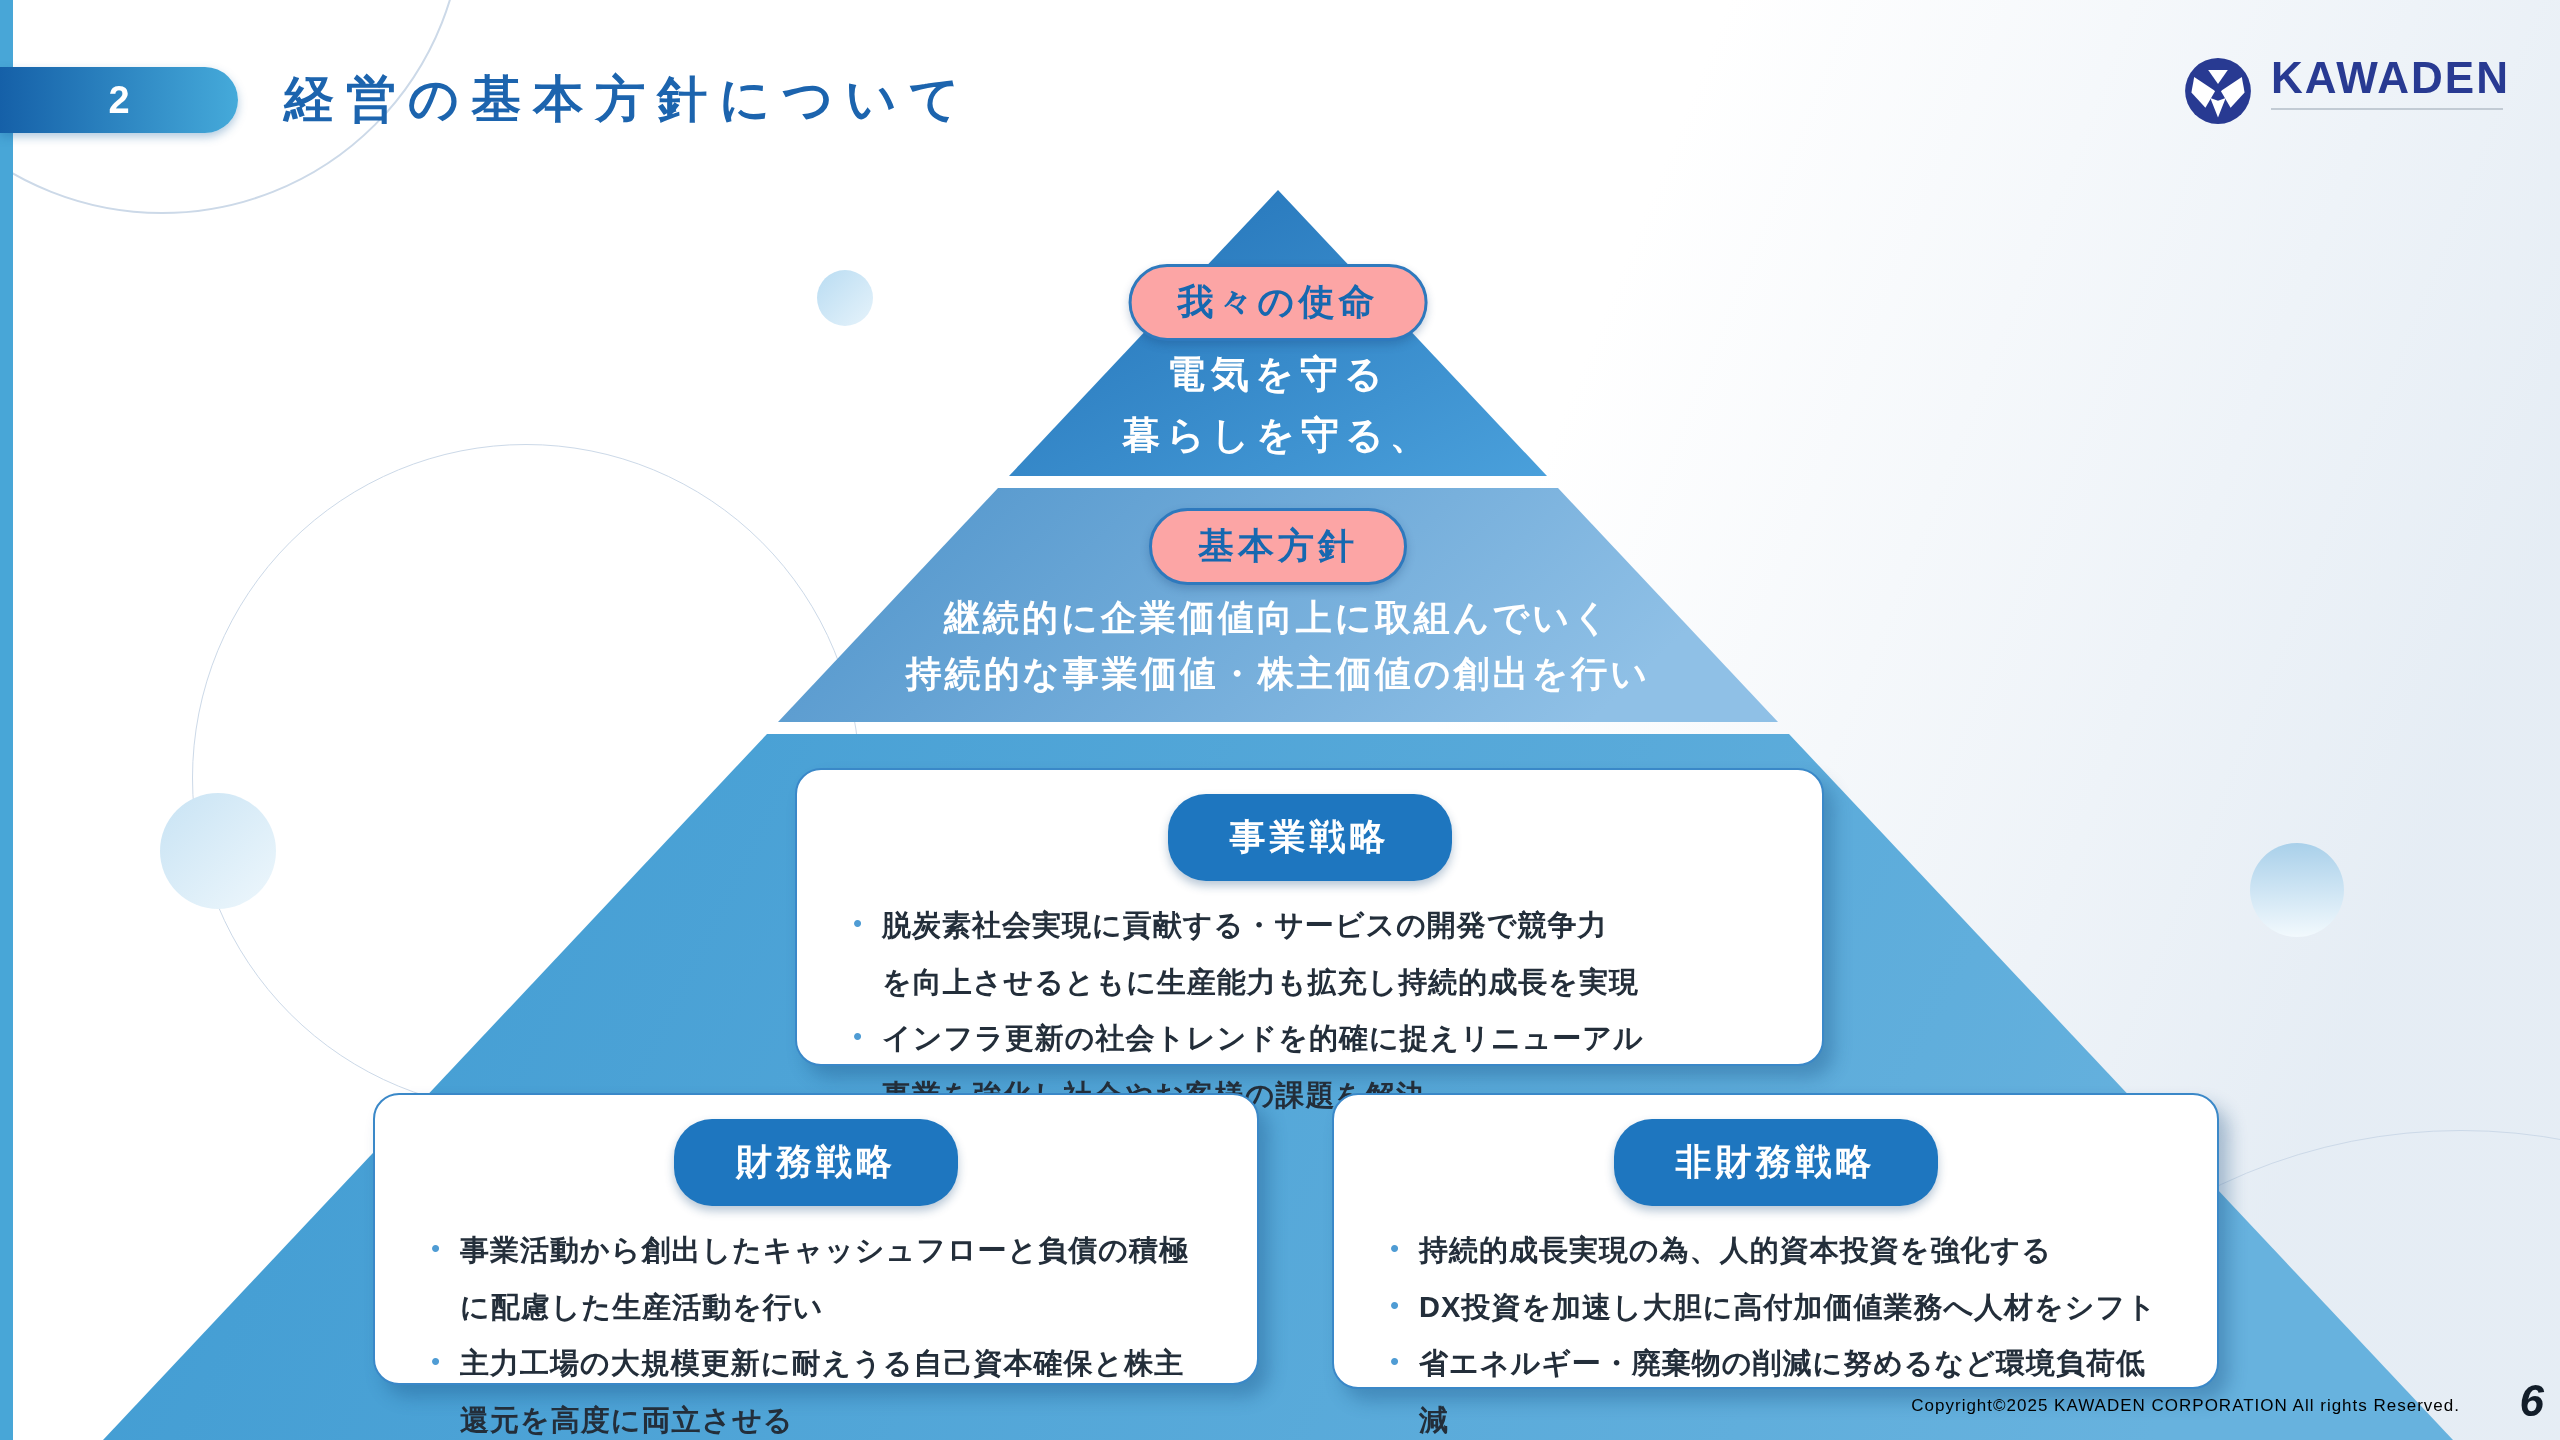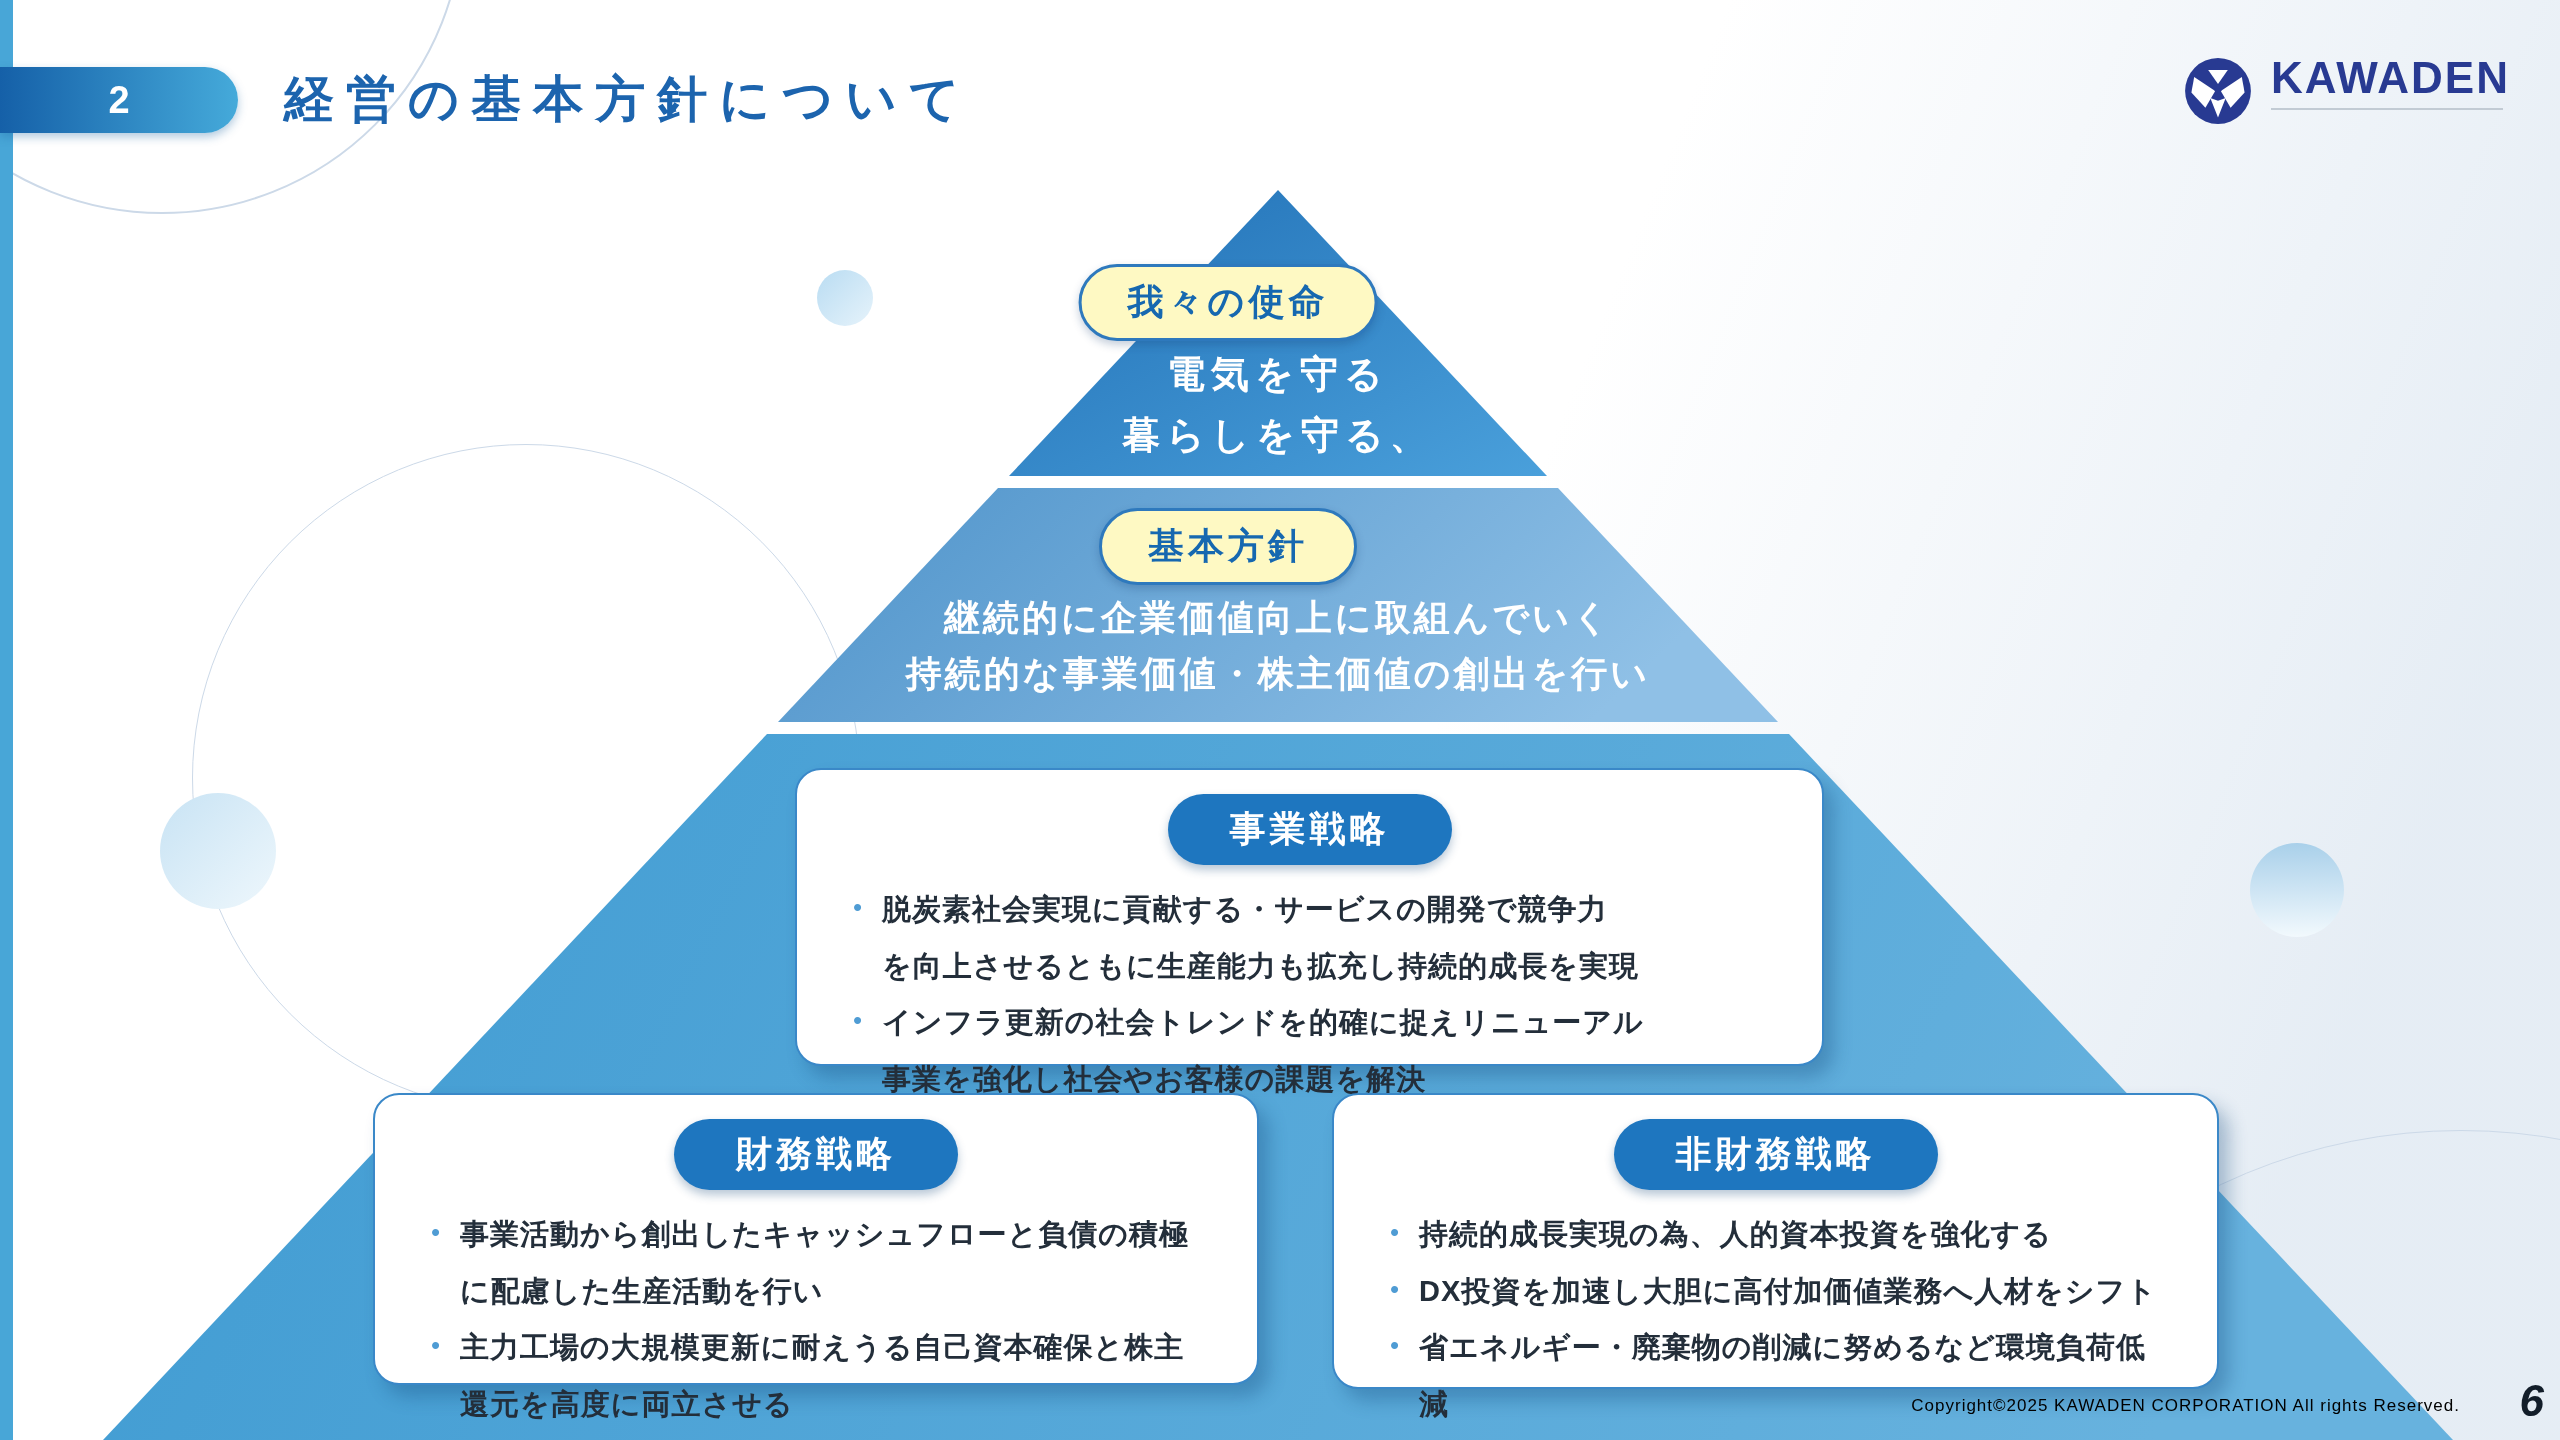--- a/index.html
+++ b/index.html
@@ -34,22 +34,22 @@
   .logo{position:absolute;right:50px;top:56px;z-index:5;display:flex;align-items:flex-start;}
   .logo-mark{width:70px;height:70px;margin-right:18px;}
   .logo-textwrap{display:flex;flex-direction:column;}
   .logo-text{color:#283a92;font-size:44px;font-weight:bold;letter-spacing:2px;line-height:1;}
   .logo-underline{margin-top:8px;height:2px;width:232px;background:#c2cbd4;}
 
   
   .pyramid-svg{position:absolute;left:0;top:0;z-index:2;}
 
   .tier-pill{
-    position:absolute;left:1228px;transform:translateX(-50%);z-index:3;
-    background:#fef9c3;border:3px solid #2e79bd;border-radius:44px;
+    position:absolute;left:1278px;transform:translateX(-50%);z-index:3;
+    background:#fca5a5;border:3px solid #2e79bd;border-radius:44px;
     color:#1668b0;font-size:36px;font-weight:bold;letter-spacing:4px;
     padding:11px 46px;white-space:nowrap;box-shadow:0 4px 8px rgba(20,60,110,.25);
   }
   .pill-mission{top:264px;}
   .pill-policy{top:508px;}
 
   .tier-text{
     position:absolute;left:678px;width:1200px;z-index:3;text-align:center;
     color:#ffffff;font-weight:bold;
   }
@@ -60,21 +60,21 @@
   .card{
     position:absolute;z-index:4;background:#ffffff;
     border:2.5px solid #3a88c8;border-radius:26px;
     box-shadow:10px 12px 18px rgba(20,70,120,.32);
   }
   .card-business{left:795px;top:768px;width:1025px;height:294px;}
   .card-financial{left:373px;top:1093px;width:882px;height:288px;}
   .card-nonfinancial{left:1332px;top:1093px;width:883px;height:292px;}
   .card-pill{
     display:block;width:fit-content;margin:24px auto 10px;
-    background:#1e76bf;border-radius:38px;padding:11px 62px;
+    background:#1e76bf;border-radius:38px;padding:19px 62px;
     color:#ffffff;font-size:36px;font-weight:bold;letter-spacing:4px;
     box-shadow:0 5px 10px rgba(20,70,120,.3);
   }
   .bullets{list-style:none;margin:16px 0 0;padding:0 46px 0 56px;}
   .bullets li{display:flex;align-items:flex-start;}
   .bullet-dot{color:#4f9cd4;font-size:26px;line-height:2.05;margin-right:20px;flex:none;}
   .bullet-text{
     color:#232e3a;font-size:29px;font-weight:bold;line-height:1.95;
     letter-spacing:1px;white-space:pre-line;
   }

